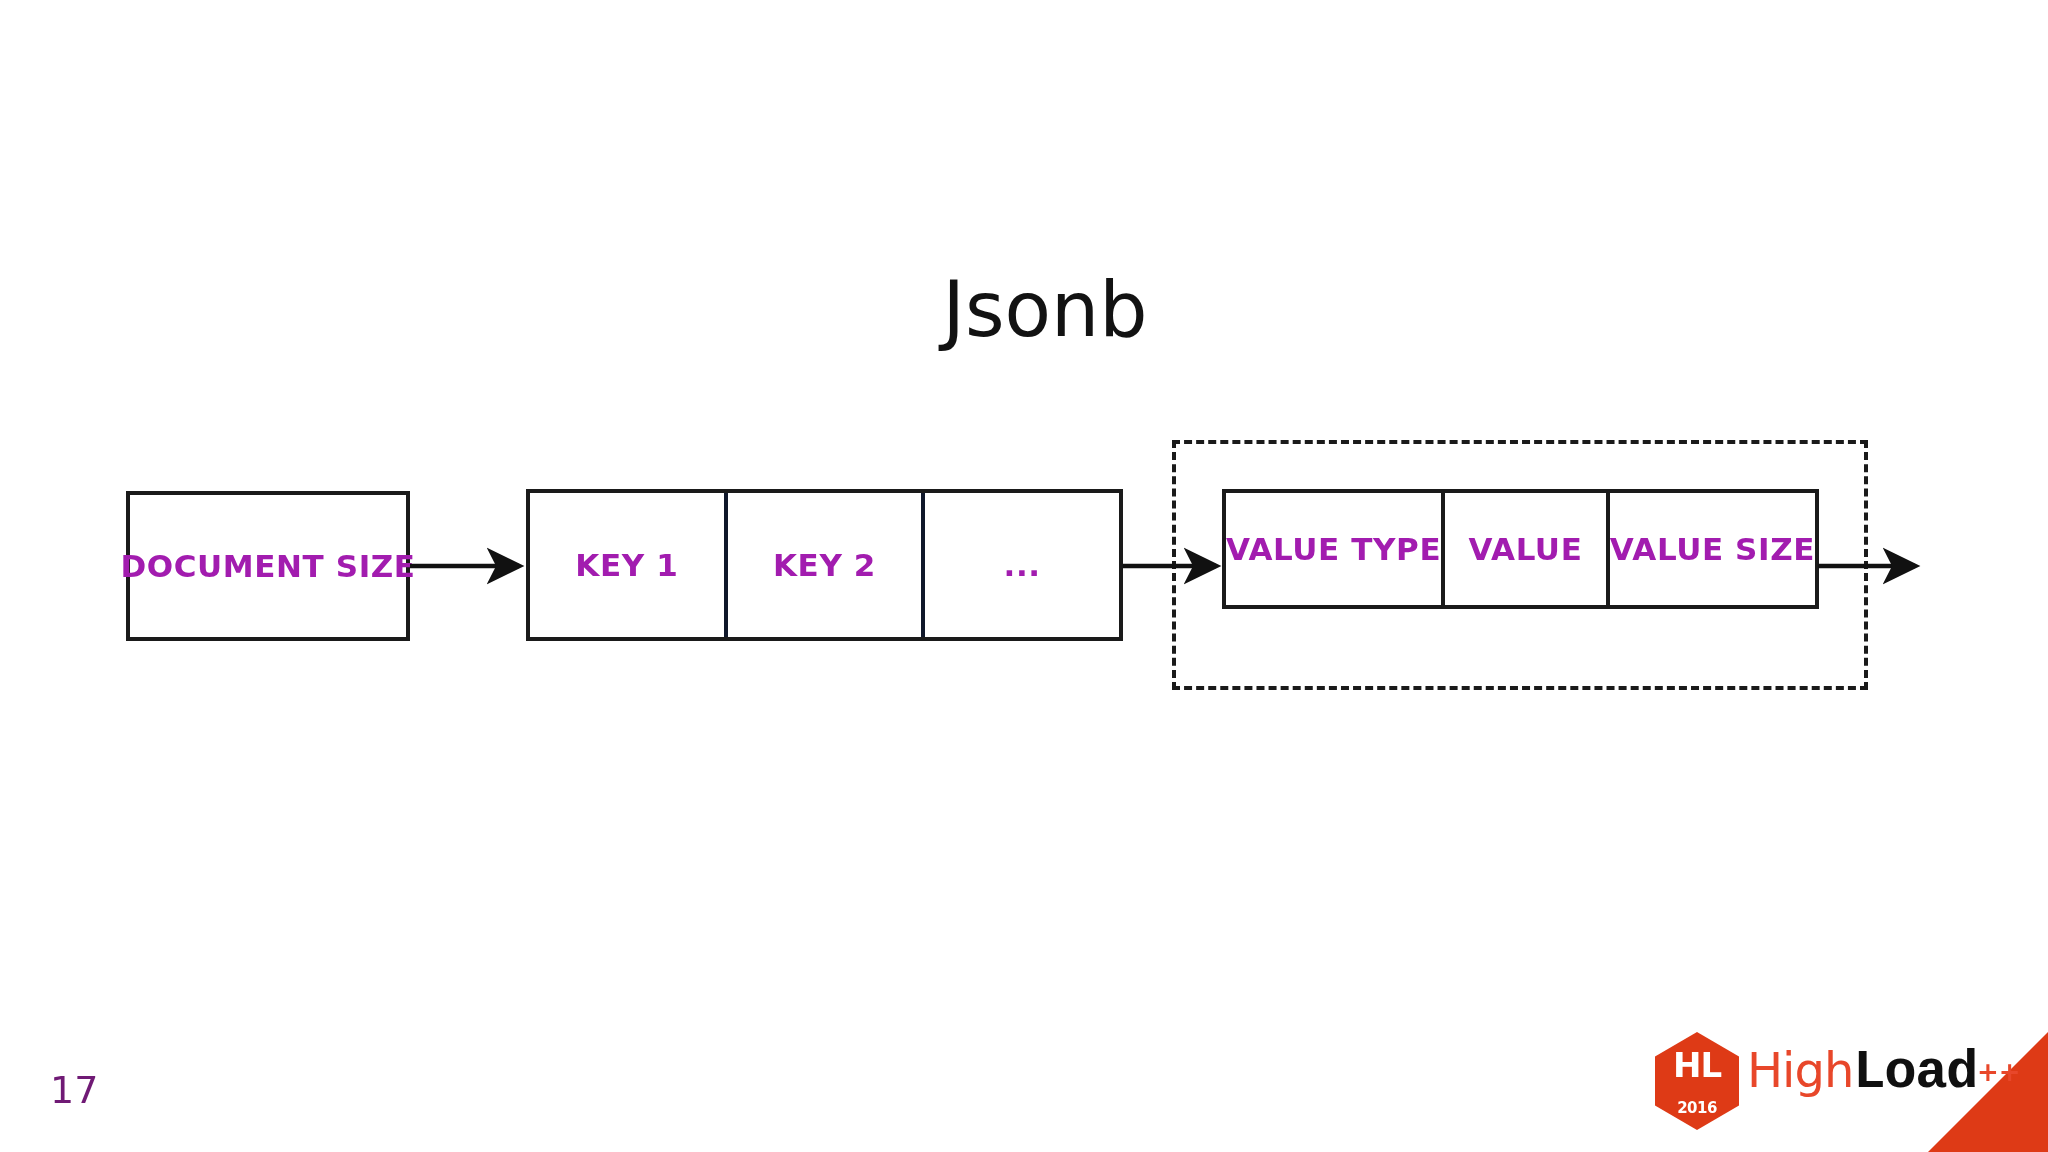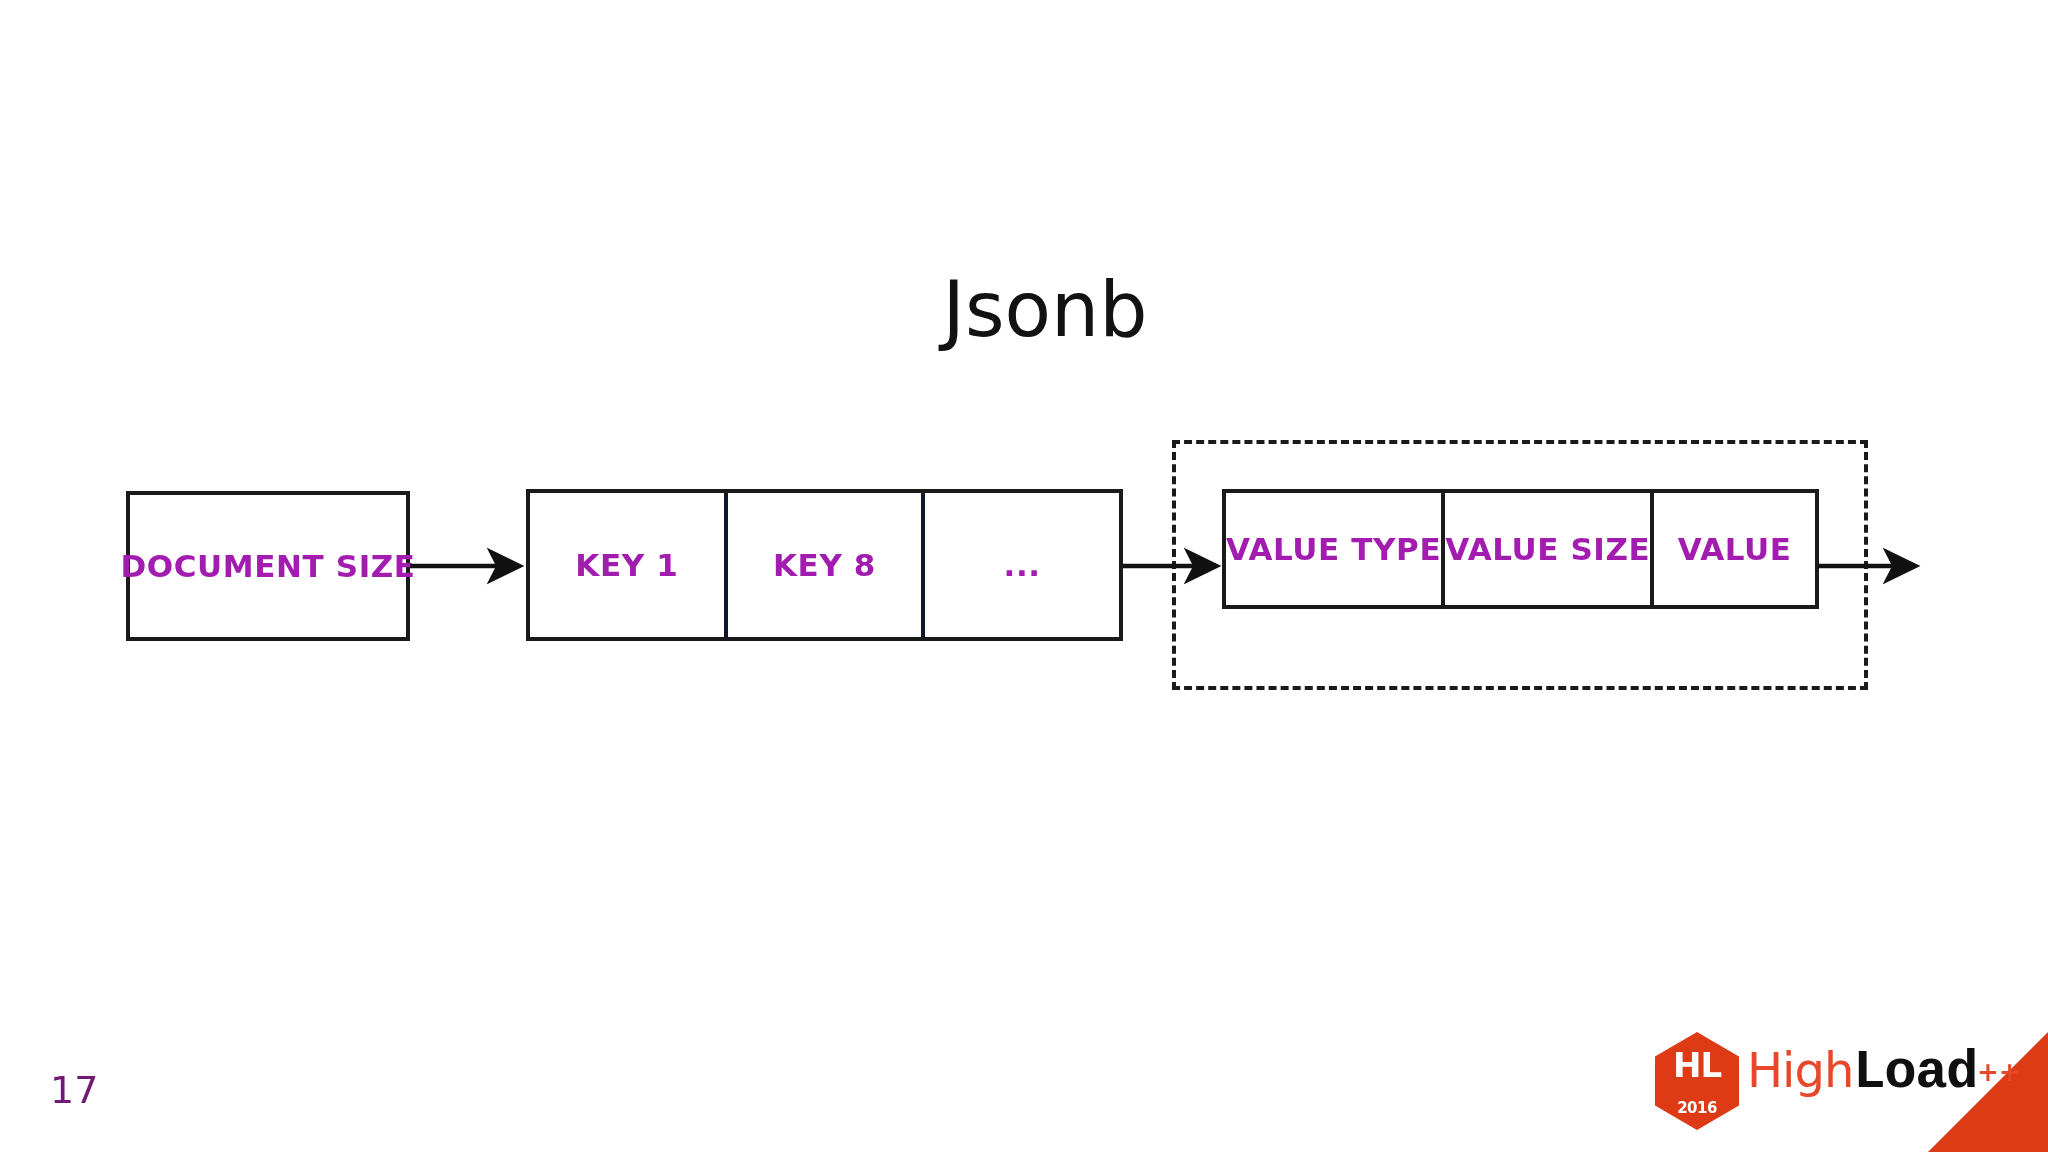--- a/index.html
+++ b/index.html
@@ -235,38 +235,38 @@
 
   <div class="box" id="box-document-size">
     <span class="box-label">DOCUMENT SIZE</span>
   </div>
 
   <div id="keys-strip">
     <div class="cell">
       <span class="box-label">KEY 1</span>
     </div>
     <div class="cell">
-      <span class="box-label">KEY 8</span>
+      <span class="box-label">KEY 2</span>
     </div>
     <div class="cell">
       <span class="box-label">...</span>
     </div>
   </div>
 
   <div id="value-group"></div>
 
   <div id="values-strip">
     <div class="cell">
       <span class="box-label">VALUE TYPE</span>
     </div>
     <div class="cell">
+      <span class="box-label">VALUE</span>
+    </div>
+    <div class="cell">
       <span class="box-label">VALUE SIZE</span>
-    </div>
-    <div class="cell">
-      <span class="box-label">VALUE</span>
     </div>
   </div>
 
   <svg id="arrow-layer" viewBox="0 0 2048 1152" width="2048" height="1152">
     <defs>
       <marker id="ah" markerWidth="9" markerHeight="9" refX="7.2" refY="4.5" orient="auto" markerUnits="strokeWidth">
         <path d="M0,0.4 L8.4,4.5 L0,8.6 L2.1,4.5 Z" fill="#111111"></path>
       </marker>
     </defs>
 

